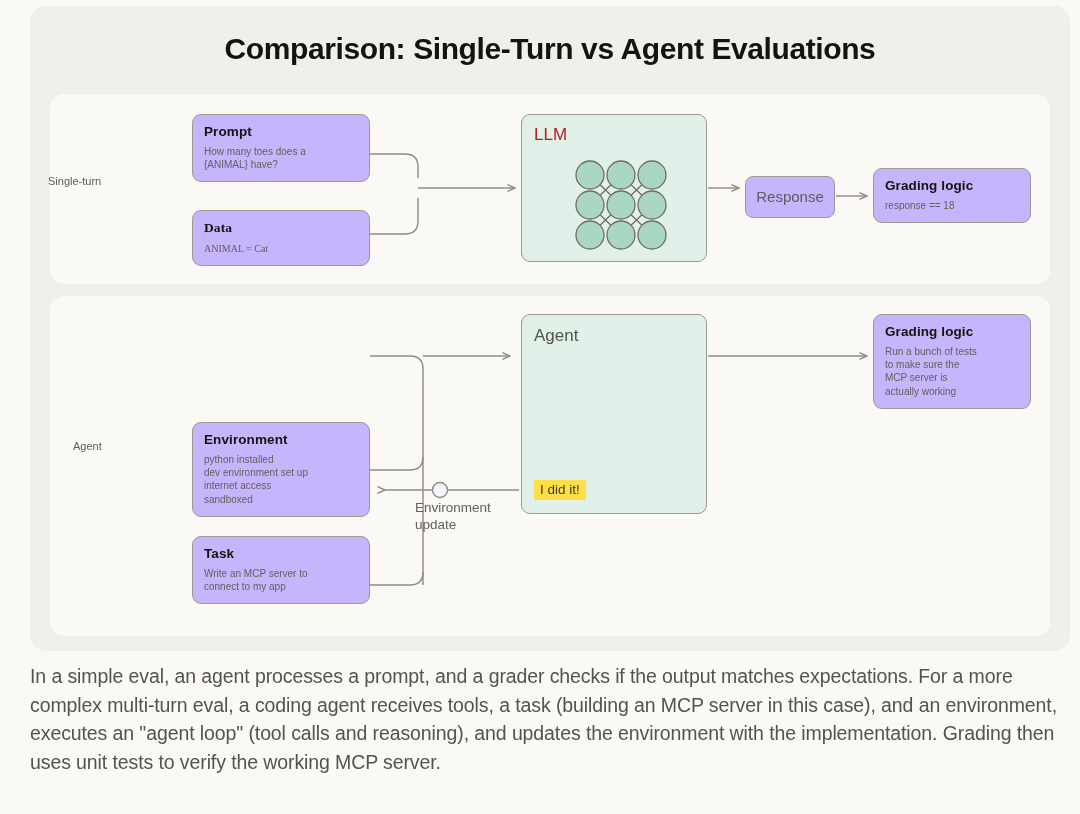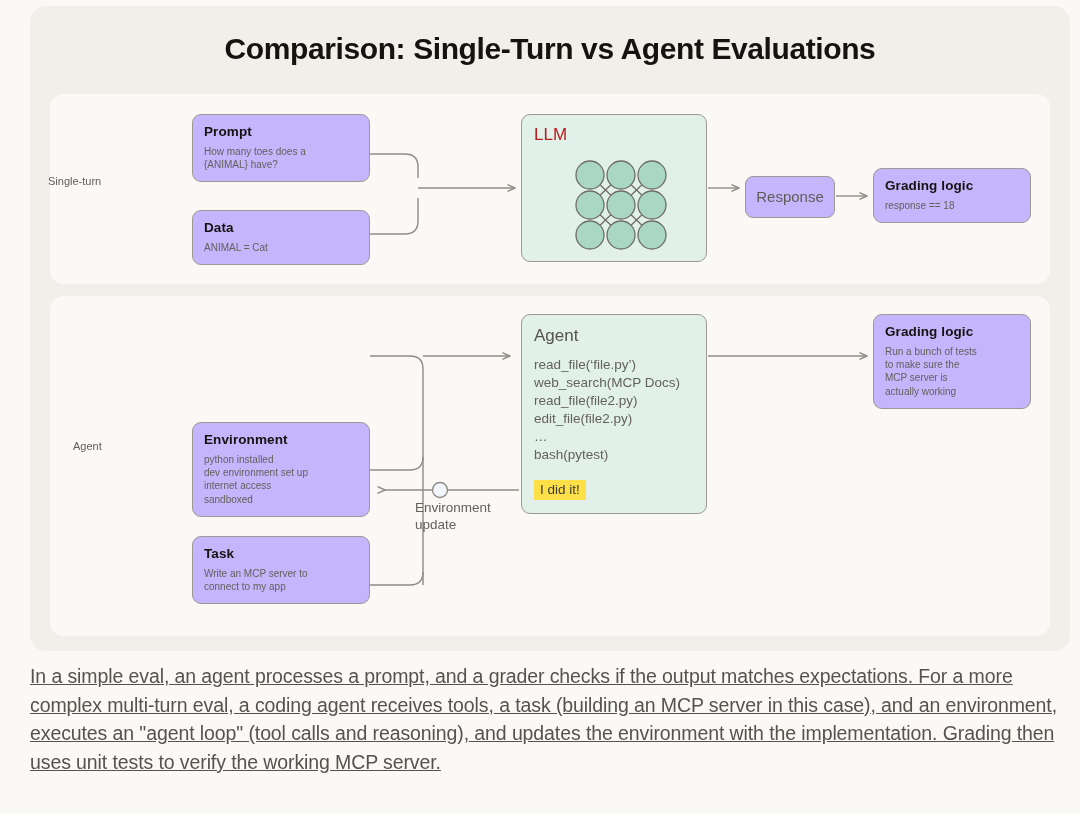--- a/index.html
+++ b/index.html
@@ -77,21 +77,21 @@
   }
   .box .b-body {
     font-size: 10px;
     line-height: 1.32;
     color: #63615b;
     white-space: pre-line;
   }
 
   
   #box-prompt   { left: 192px; top: 114px; width: 178px; }
-  #box-data     { left: 192px; top: 210px; width: 178px; }
+  #box-data     { left: 192px; top: 210px; width: 178px; font-family: Liberation Serif, serif; }
 
   #box-llm {
     left: 521px; top: 114px; width: 186px; height: 148px;
     background: #e2f0ea;
     padding: 10px 12px;
   }
   #box-llm .llm-label {
     font-size: 17px;
     color: #b91c1c;
     letter-spacing: 0.1px;
@@ -161,21 +161,20 @@
   
   .caption {
     position: absolute;
     left: 30px;
     top: 662px;
     width: 1040px;
     font-size: 19.5px;
     line-height: 1.47;
     color: #55534d;
     letter-spacing: -0.1px;
-    text-decoration: underline;
   }
 </style>
 </head>
 <body>
 
 <div class="page">
 
   <div class="figure-card">
 
     <div class="figure-title">Comparison: Single-Turn vs Agent Evaluations</div>
@@ -285,26 +284,20 @@
   </div>
 
   <div class="box" id="box-task">
     <div class="b-title">Task</div>
     <div class="b-body">Write an MCP server to
 connect to my app</div>
   </div>
 
   <div class="box" id="box-agent">
     <div class="agent-label">Agent</div>
-    <div class="agent-trace">read_file(‘file.py’)
-web_search(MCP Docs)
-read_file(file2.py)
-edit_file(file2.py)
-…
-bash(pytest)</div>
     <div class="agent-done">I did it!</div>
   </div>
 
   <div class="box" id="box-grading2">
     <div class="b-title">Grading logic</div>
     <div class="b-body">Run a bunch of tests
 to make sure the
 MCP server is
 actually working</div>
   </div>

